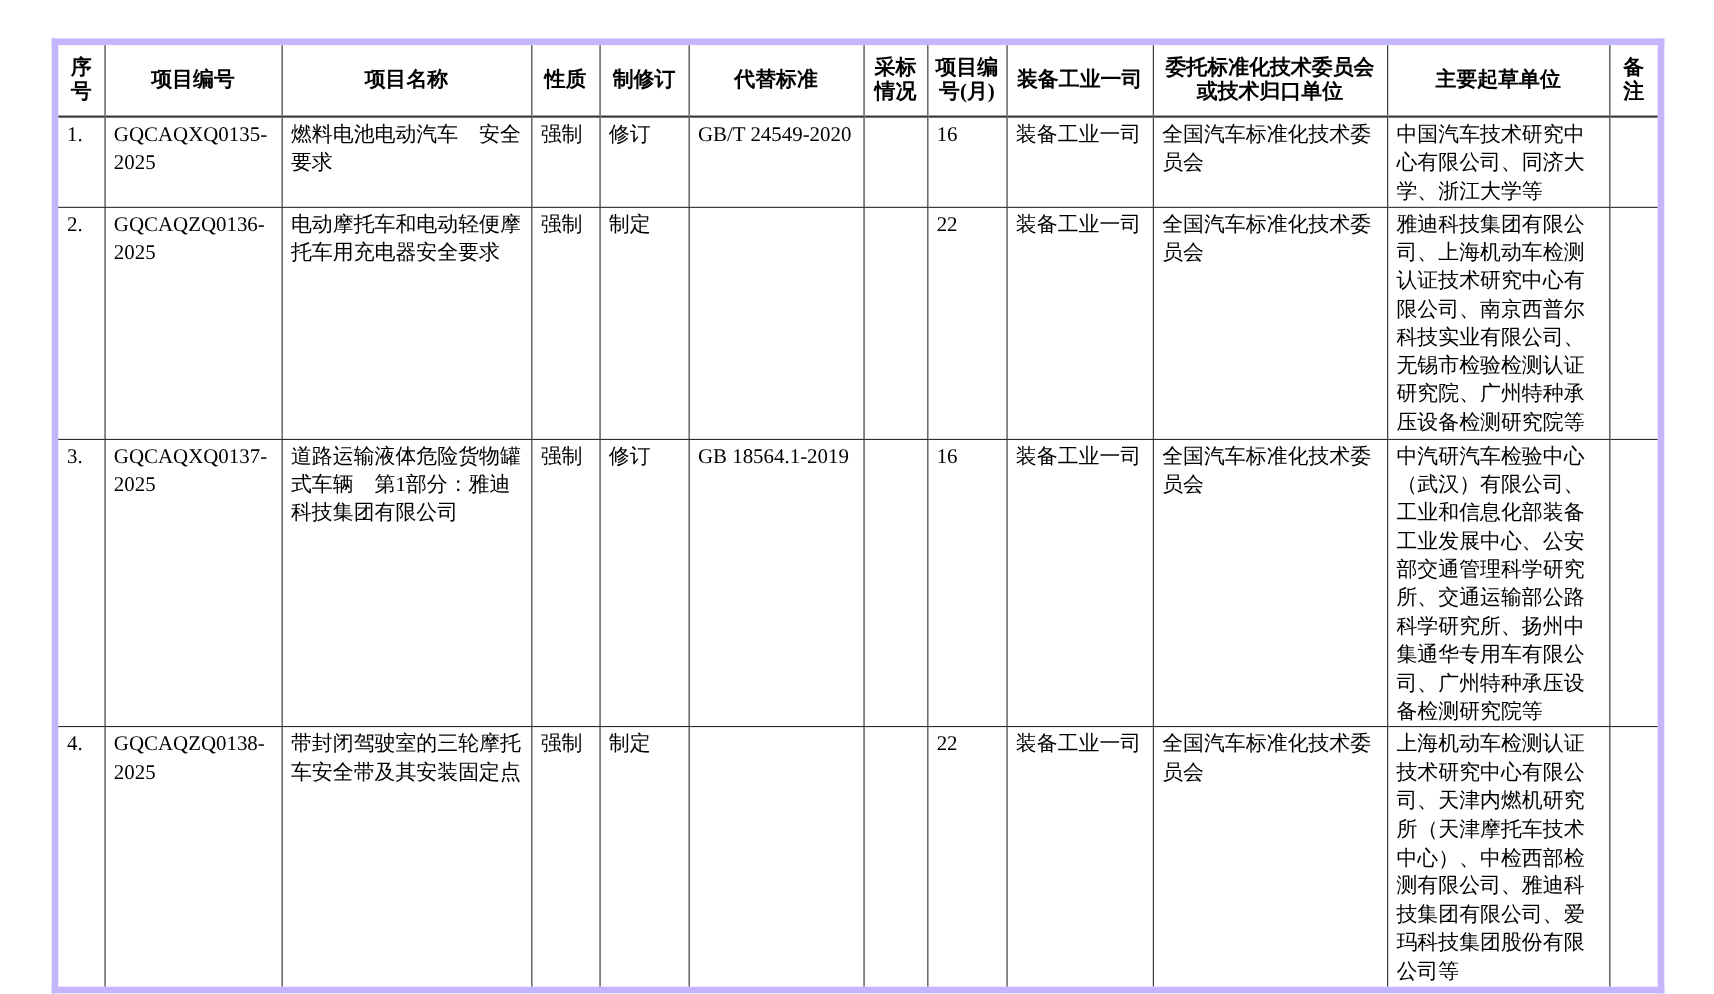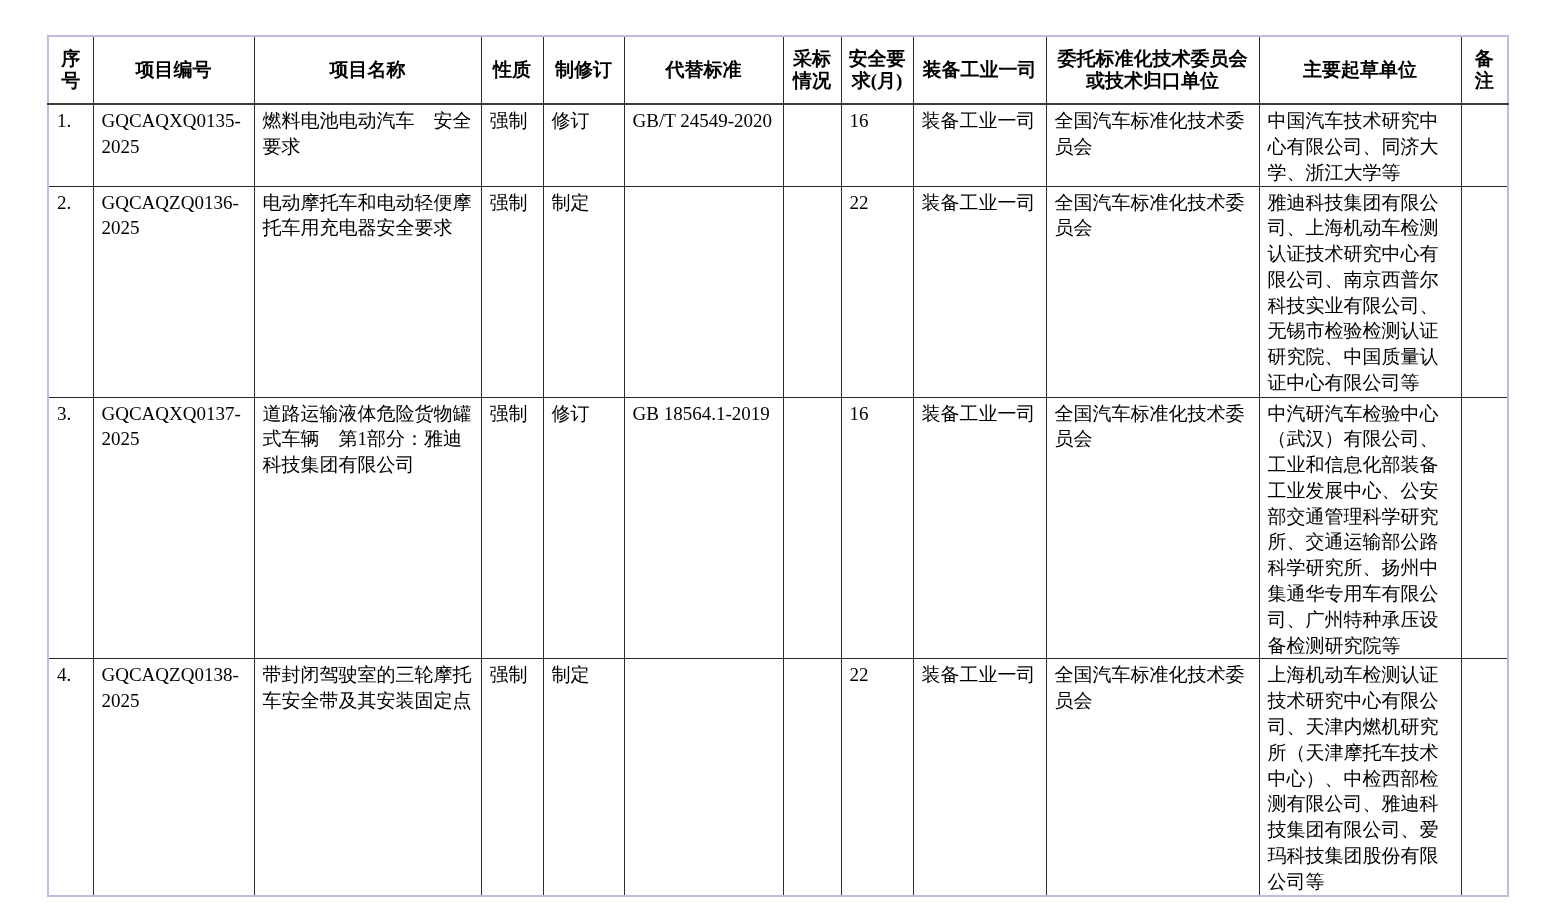--- a/index.html
+++ b/index.html
@@ -18,21 +18,21 @@
     background: #ffffff;
     overflow: hidden;
   }
   table.doc-table {
     position: absolute;
     left: 47px;
     top: 35px;
     width: 1460px;
     border-collapse: collapse;
     table-layout: fixed;
-    border: 2px solid #c4b5fd;
+    border: 6px solid #c4b5fd;
     background: #ffffff;
   }
   table.doc-table th,
   table.doc-table td {
     border: 1px solid #2b2b2b;
     font-size: 19px;
     color: #000000;
     overflow: hidden;
     word-break: break-word;
   }
@@ -84,21 +84,21 @@
     </colgroup>
     <thead>
       <tr style="height:68px">
         <th>序号</th>
         <th>项目编号</th>
         <th>项目名称</th>
         <th>性质</th>
         <th class="pad-narrow2">制修订</th>
         <th>代替标准</th>
         <th>采标情况</th>
-        <th class="pad-narrow3">安全要求(月)</th>
+        <th class="pad-narrow3">项目编号(月)</th>
         <th>装备工业一司</th>
         <th>委托标准化技术委员会或技术归口单位</th>
         <th>主要起草单位</th>
         <th>备注</th>
       </tr>
     </thead>
     <tbody>
       <tr style="height:82px">
         <td class="c-idx">1.</td>
         <td class="c-no">GQCAQXQ0135-2025</td>
@@ -117,21 +117,21 @@
         <td class="c-idx">2.</td>
         <td class="c-no">GQCAQZQ0136-2025</td>
         <td class="c-name">电动摩托车和电动轻便摩托车用充电器安全要求</td>
         <td class="c-nature">强制</td>
         <td class="c-type">制定</td>
         <td class="c-std"></td>
         <td class="c-adopt"></td>
         <td class="c-cycle">22</td>
         <td class="c-dept">装备工业一司</td>
         <td class="c-comm">全国汽车标准化技术委员会</td>
-        <td class="c-draft">雅迪科技集团有限公司、上海机动车检测认证技术研究中心有限公司、南京西普尔科技实业有限公司、无锡市检验检测认证研究院、中国质量认证中心有限公司等</td>
+        <td class="c-draft">雅迪科技集团有限公司、上海机动车检测认证技术研究中心有限公司、南京西普尔科技实业有限公司、无锡市检验检测认证研究院、广州特种承压设备检测研究院等</td>
         <td class="c-remark"></td>
       </tr>
       <tr style="height:260px">
         <td class="c-idx">3.</td>
         <td class="c-no">GQCAQXQ0137-2025</td>
         <td class="c-name">道路运输液体危险货物罐式车辆　第1部分：雅迪科技集团有限公司</td>
         <td class="c-nature">强制</td>
         <td class="c-type">修订</td>
         <td class="c-std">GB 18564.1-2019</td>
         <td class="c-adopt"></td>

